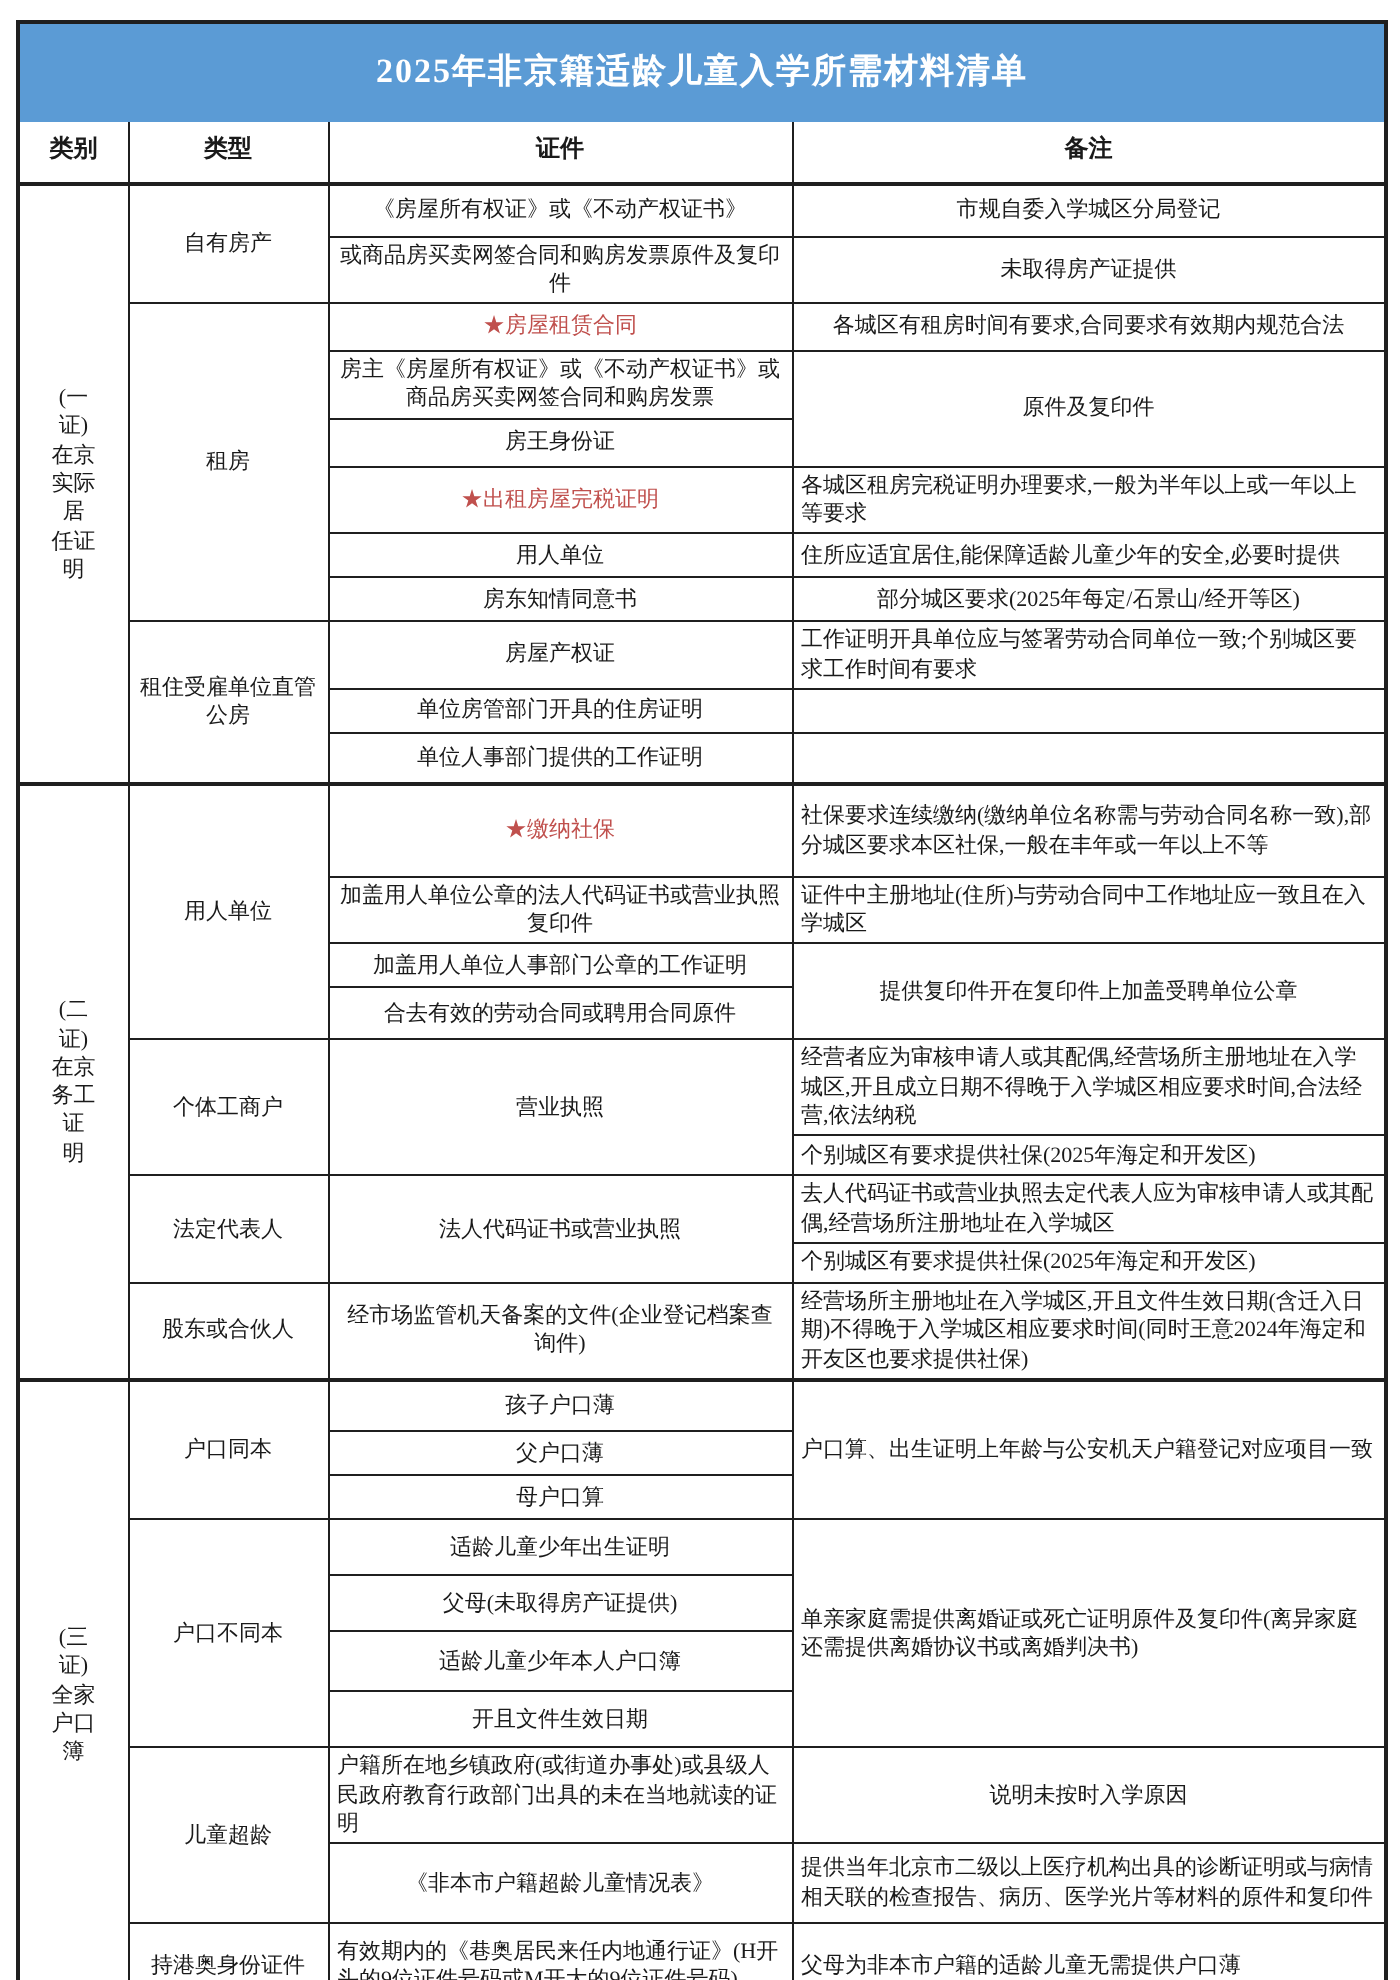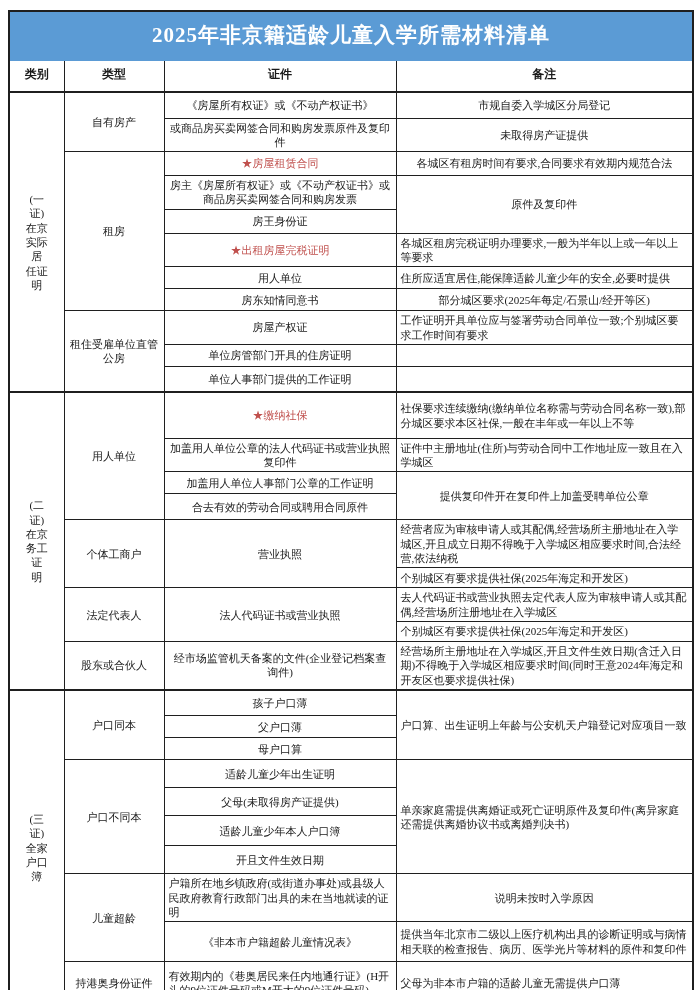--- a/index.html
+++ b/index.html
@@ -6,21 +6,21 @@
     --title-bg:#5b9bd5;
     --title-text:#ffffff;
     --star-red:#c0504d;
     --border:#1f1f1f;
   }
   html,body{margin:0;padding:0;background:#ffffff;}
   body{width:700px;height:990px;font-family:"Liberation Serif", serif;color:#1a1a1a;overflow:hidden;}
   .page{padding:10px 8px 0 8px;}
   table.doc{border-collapse:collapse;width:684px;table-layout:fixed;border:2px solid var(--border);}
   td{border:1px solid var(--border);font-size:11px;line-height:1.3;text-align:center;vertical-align:middle;padding:2px 4px;word-break:break-all;}
-  tr.title-row td{background:var(--title-bg);color:var(--title-text);font-weight:bold;font-size:21px;letter-spacing:1px;border:1px solid var(--title-bg);height:44px;}
+  tr.title-row td{background:var(--title-bg);color:var(--title-text);font-weight:bold;font-size:17px;letter-spacing:1px;border:1px solid var(--title-bg);height:44px;}
   tr.colhead td{font-weight:bold;font-size:12px;height:26px;font-family:Liberation Mono, monospace;}
   td.cat{white-space:pre-line;padding:2px 15px;font-size:11px;}
   td.type{font-size:11px;padding:14px 2px;}
   td.red{color:var(--star-red);}
   td.left{text-align:left;}
   tr.sec-top td{border-top:2px solid var(--border);}
 </style>
 </head>
 <body>
 

